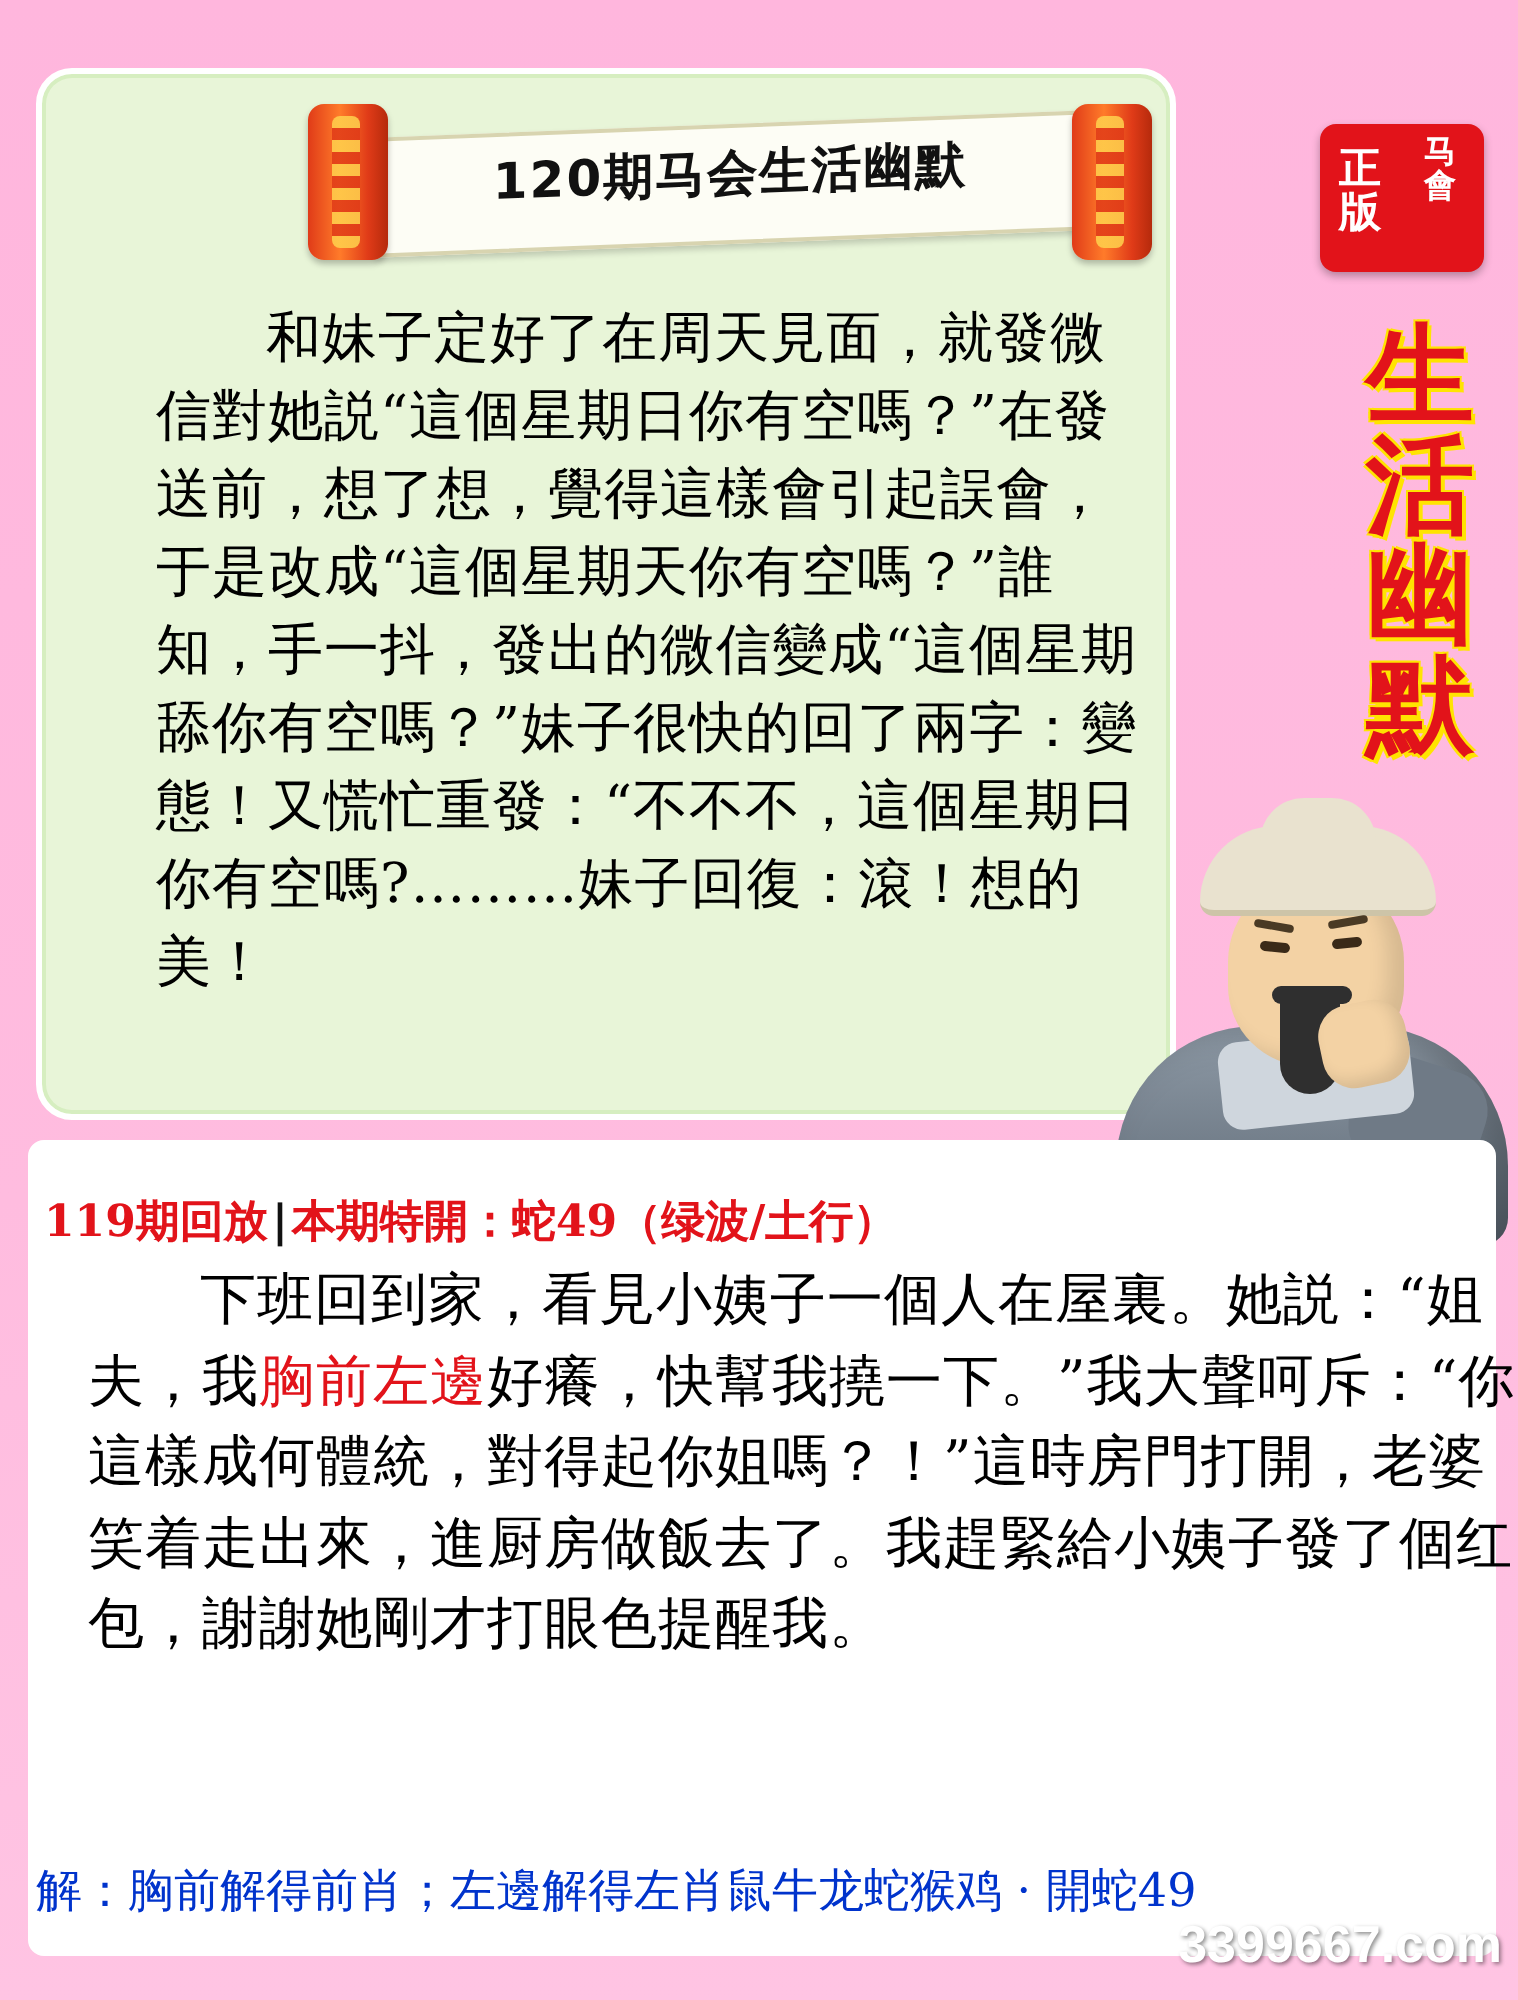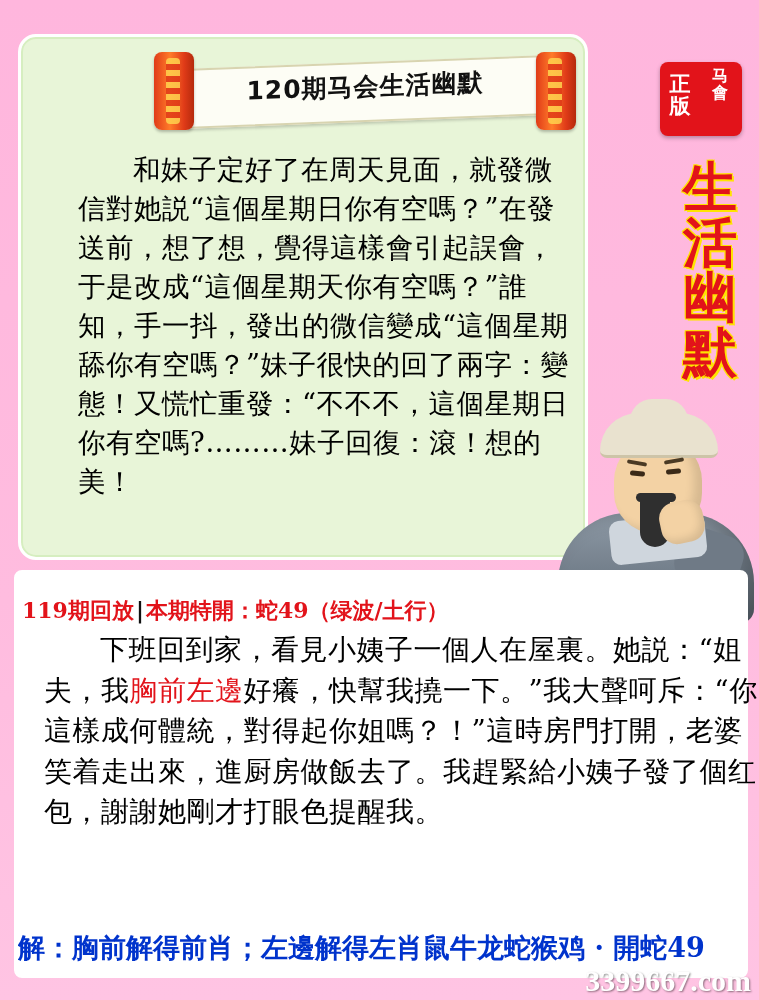--- a/index.html
+++ b/index.html
@@ -150,29 +150,29 @@
   .story-bottom{
     position:absolute;left:20px;top:630px;width:714px;
     font-size:28px;line-height:1.45;color:#000;letter-spacing:.5px;
     text-indent:2em;
     font-family:"DejaVu Serif","Liberation Serif",serif;
     margin-left:24px;
   }
   .story-bottom .hl{color:#e2131a;}
   .answer{
     position:absolute;left:18px;top:930px;width:720px;
-    font-size:27px;color:#0033cc;font-weight:bold;
+    font-size:23px;color:#0033cc;font-weight:normal;
     font-family:"DejaVu Serif","Liberation Serif",serif;
     white-space:nowrap;overflow:hidden;
   }
   .watermark{
-    position:absolute;right:8px;bottom:2px;
-    font-size:30px;font-weight:bold;color:#ffffff;
+    position:absolute;right:8px;bottom:12px;
+    font-size:26px;font-weight:bold;color:#ffffff;
     text-shadow:1px 1px 2px rgba(0,0,0,.45);
-    font-family:Liberation Serif, serif;
+    font-family:Liberation Sans, sans-serif;
   }
 </style>
 </head>
 <body>
 
 <div class="page">
 
   <div class="panel-top"></div>
 
   <div class="banner">

